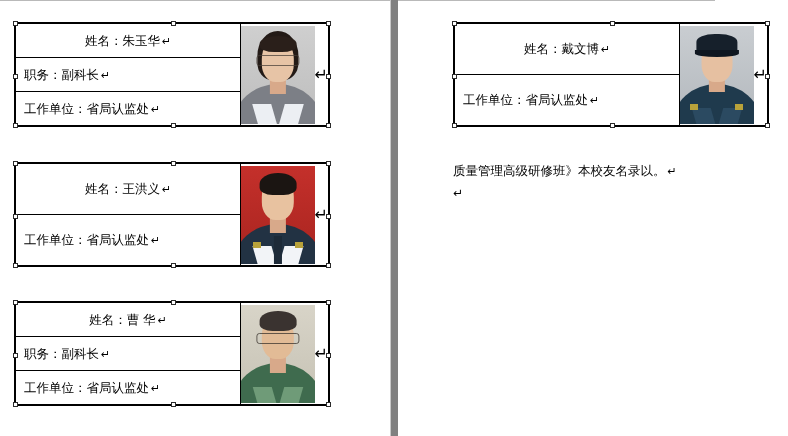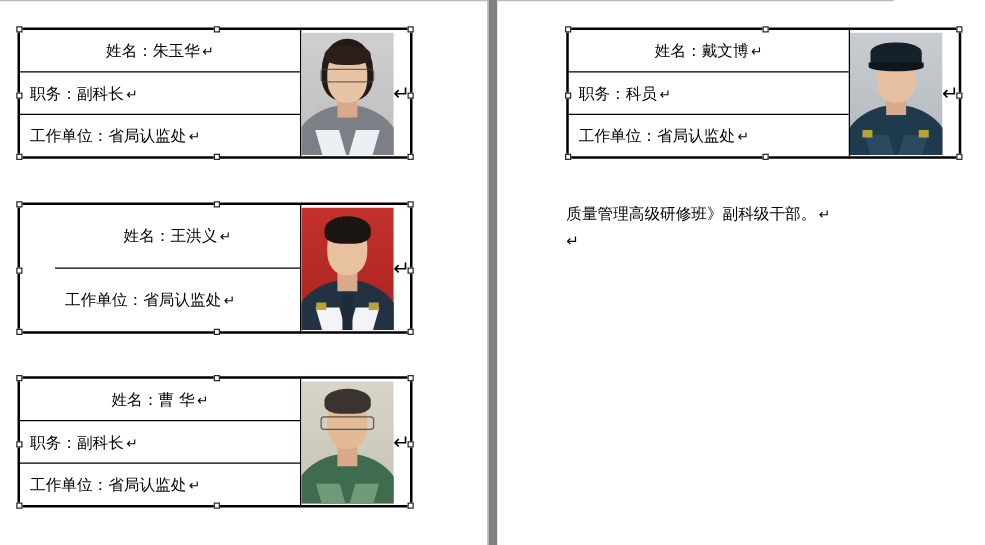--- a/index.html
+++ b/index.html
@@ -261,21 +261,21 @@
       <div class="handle" style="left:-3px; top:-3px;"></div>
       <div class="handle" style="left:155px; top:-3px;"></div>
       <div class="handle" style="right:-3px; top:-3px;"></div>
       <div class="handle" style="left:-3px; top:50px;"></div>
       <div class="handle" style="right:-3px; top:50px;"></div>
       <div class="handle" style="left:-3px; bottom:-3px;"></div>
       <div class="handle" style="left:155px; bottom:-3px;"></div>
       <div class="handle" style="right:-3px; bottom:-3px;"></div>
     </div>
 
-    <div class="card" style="left:14px; top:162px; width:316px; height:105px;padding-left:28px;">
+    <div class="card" style="left:14px; top:162px; width:316px; height:105px;">
       <div class="card-inner">
         <div class="card-fields">
           <div class="field-row centered">
             <span class="field-text">
               <span>姓名：</span><span>王洪义</span><span class="pilcrow">↵</span>
             </span>
           </div>
           <div class="field-row">
             <span class="field-text">
               <span>工作单位：</span><span>省局认监处</span><span class="pilcrow">↵</span>
@@ -360,25 +360,20 @@
     <div class="card" style="left:55px; top:22px; width:316px; height:105px;">
       <div class="card-inner">
         <div class="card-fields">
           <div class="field-row centered">
             <span class="field-text">
               <span>姓名：</span><span>戴文博</span><span class="pilcrow">↵</span>
             </span>
           </div>
           <div class="field-row">
             <span class="field-text">
-              <span>职务：</span><span>科员</span><span class="pilcrow">↵</span>
-            </span>
-          </div>
-          <div class="field-row">
-            <span class="field-text">
               <span>工作单位：</span><span>省局认监处</span><span class="pilcrow">↵</span>
             </span>
           </div>
         </div>
         <div class="photo-cell">
           <div class="photo">
             <div class="ph-bg" style="background:linear-gradient(180deg,#c9cdd1 0%,#b3b8bd 100%);"></div>
             <div class="ph-shoulders" style="background:#1f3a4d;"></div>
             <div class="ph-neck" style="bottom:32%;"></div>
             <div class="ph-head" style="width:42%; height:42%; top:16%; background:#e6c0a1;"></div>
@@ -396,18 +391,18 @@
       <div class="handle" style="left:155px; top:-3px;"></div>
       <div class="handle" style="right:-3px; top:-3px;"></div>
       <div class="handle" style="left:-3px; top:50px;"></div>
       <div class="handle" style="right:-3px; top:50px;"></div>
       <div class="handle" style="left:-3px; bottom:-3px;"></div>
       <div class="handle" style="left:155px; bottom:-3px;"></div>
       <div class="handle" style="right:-3px; bottom:-3px;"></div>
     </div>
 
     <div class="note" style="left:55px; top:161px;">
-      <span>质量管理高级研修班》副科级干部。</span><span class="pilcrow">↵</span>
+      <span>质量管理高级研修班》本校友名录以。</span><span class="pilcrow">↵</span>
     </div>
     <div class="note-pilcrow" style="left:55px; top:186px;">↵</div>
   </div>
 
 </div>
 
 </body></html>

